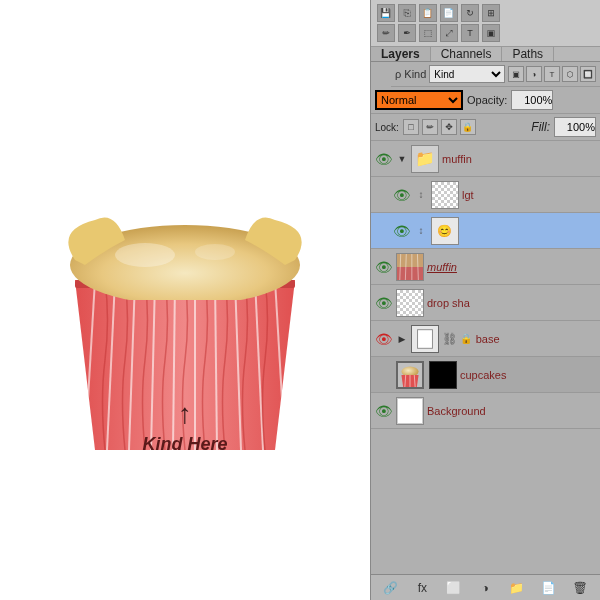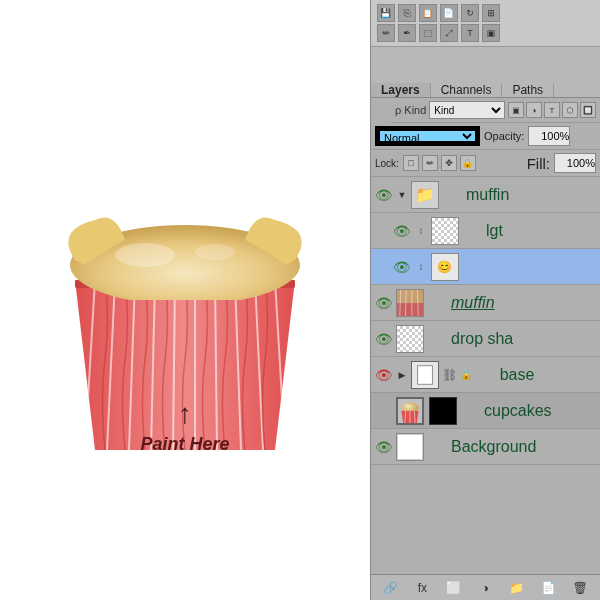--- a/index.html
+++ b/index.html
@@ -122,21 +122,20 @@
       background: #b8b8b8;
       border-bottom: 1px solid #888;
     }
 
     .panel-tab {
       padding: 0 10px;
       font-size: 12px;
       cursor: pointer;
       border-right: 1px solid #999;
       color: #222;
-      margin-top: 36px;
     }
 
     .panel-tab.active {
       background: #b0b0b0;
       font-weight: bold;
     }
 
     
     .search-bar {
       display: flex;
@@ -183,25 +182,25 @@
     .blend-row {
       display: flex;
       align-items: center;
       padding: 3px 4px;
       background: #b0b0b0;
       gap: 4px;
       border-bottom: 1px solid #999;
     }
 
     .blend-select {
-      width: 105px;
+      width: 88px;
       height: 20px;
       font-size: 11px;
-      background: #7dd3fc;
-      border: 5px solid #000000;
+      background: #f97316;
+      border: 2px solid #000000;
     }
 
     .opacity-label {
       font-size: 11px;
       color: #222;
     }
 
     .opacity-input {
       width: 42px;
       height: 20px;
@@ -238,23 +237,24 @@
       border: 1px solid #888;
       font-size: 9px;
       display: flex;
       align-items: center;
       justify-content: center;
       color: #333;
       cursor: pointer;
     }
 
     .fill-label {
-      font-size: 15px;
+      font-size: 12px;
       color: #222;
       margin-left: auto;
+      font-style: italic;
     }
 
     .fill-input {
       width: 42px;
       height: 20px;
       font-size: 11px;
       background: #e8e8e8;
       border: 1px solid #888;
       text-align: right;
     }
@@ -370,27 +370,26 @@
       background: #e8e8e8;
       width: 100%;
       height: 100%;
       display: flex;
       align-items: center;
       justify-content: center;
       font-size: 12px;
     }
 
     .layer-name {
-      font-size: 16px;
-      color: #14532d;
+      font-size: 11px;
+      color: #7f1d1d;
       flex: 1;
       white-space: nowrap;
       overflow: hidden;
       text-overflow: ellipsis;
-      margin-left: 24px;
     }
 
     .layer-name.italic {
       font-style: italic;
     }
 
     .layer-name.underline {
       text-decoration: underline;
     }
 
@@ -488,21 +487,21 @@
         <path d="M170,0 Q175,40 170,80 Q165,120 170,170" stroke="#c03030" stroke-width="1.5" fill="none" opacity="0.5"></path>
         <path d="M190,0 Q195,40 190,80 Q185,120 190,170" stroke="#c03030" stroke-width="1.5" fill="none" opacity="0.5"></path>
         <path d="M210,0 Q215,40 210,80 Q205,120 210,170" stroke="#c03030" stroke-width="1.5" fill="none" opacity="0.5"></path>
       </g>
 
       <rect x="20" y="0" width="220" height="8" fill="#c84040" rx="2"></rect>
     </svg>
 
     <div class="arrow-up">↑</div>
 
-    <div class="paint-here">Paint Here</div>
+    <div class="paint-here">Kind Here</div>
   </div>
 </div>
 
 <div id="right-panel">
 
   <div class="top-toolbar">
     <div class="toolbar-row">
       <div class="toolbar-icon">💾</div>
       <div class="toolbar-icon">⎘</div>
       <div class="toolbar-icon">📋</div>

